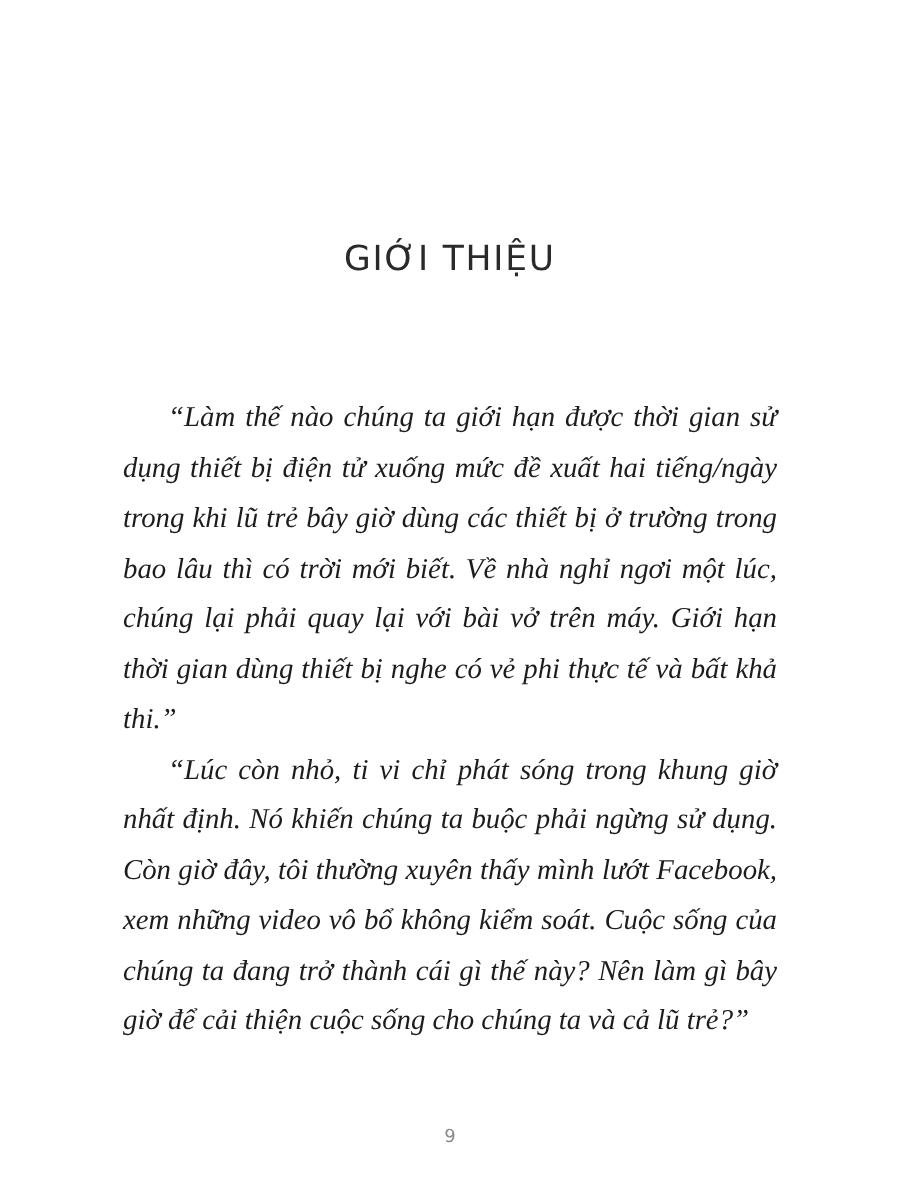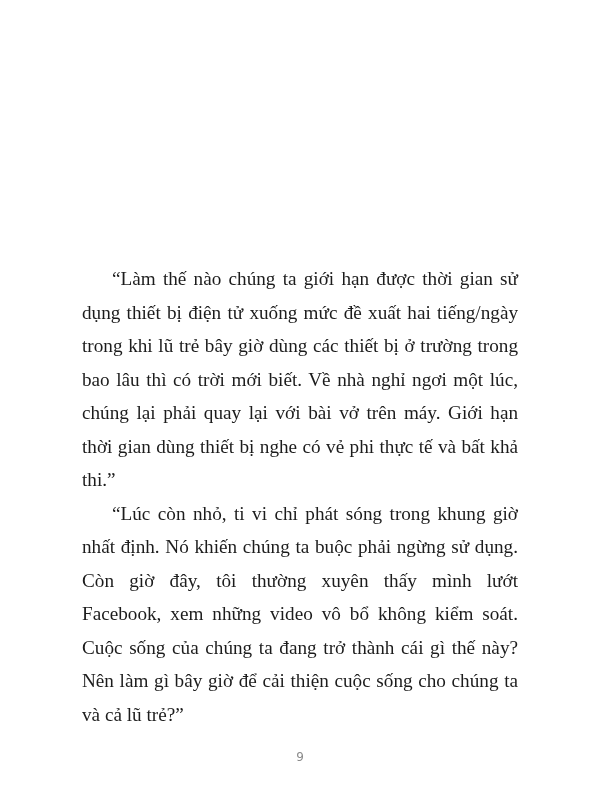--- a/index.html
+++ b/index.html
@@ -42,37 +42,39 @@
     margin: 0;
     font-size: 19.2px;
     line-height: 33.5px;
     text-align: justify;
     text-justify: inter-word;
     color: #1c1c1c;
     hyphens: none;
   }
   .para.indent {
     text-indent: 30px;
+    font-style: italic;
   }
   .page-number {
     position: absolute;
     bottom: 36px;
     left: 0;
     width: 600px;
     text-align: center;
     font-family: "DejaVu Sans", sans-serif;
     font-size: 12px;
     color: #8a8a8a;
   }
 </style>
 </head>
 <body>
 
 <div class="page">
 
+  <div class="chapter-title">GIỚI THIỆU</div>
 
   <div class="body-text">
     <p class="para indent">“Làm thế nào chúng ta giới hạn được thời gian sử dụng thiết bị điện tử xuống mức đề xuất hai tiếng/ngày trong khi lũ trẻ bây giờ dùng các thiết bị ở trường trong bao lâu thì có trời mới biết. Về nhà nghỉ ngơi một lúc, chúng lại phải quay lại với bài vở trên máy. Giới hạn thời gian dùng thiết bị nghe có vẻ phi thực tế và bất khả thi.”</p>
     <p class="para indent">“Lúc còn nhỏ, ti vi chỉ phát sóng trong khung giờ nhất định. Nó khiến chúng ta buộc phải ngừng sử dụng. Còn giờ đây, tôi thường xuyên thấy mình lướt Facebook, xem những video vô bổ không kiểm soát. Cuộc sống của chúng ta đang trở thành cái gì thế này? Nên làm gì bây giờ để cải thiện cuộc sống cho chúng ta và cả lũ trẻ?”</p>
   </div>
 
   <div class="page-number">9</div>
 
 </div>
 

